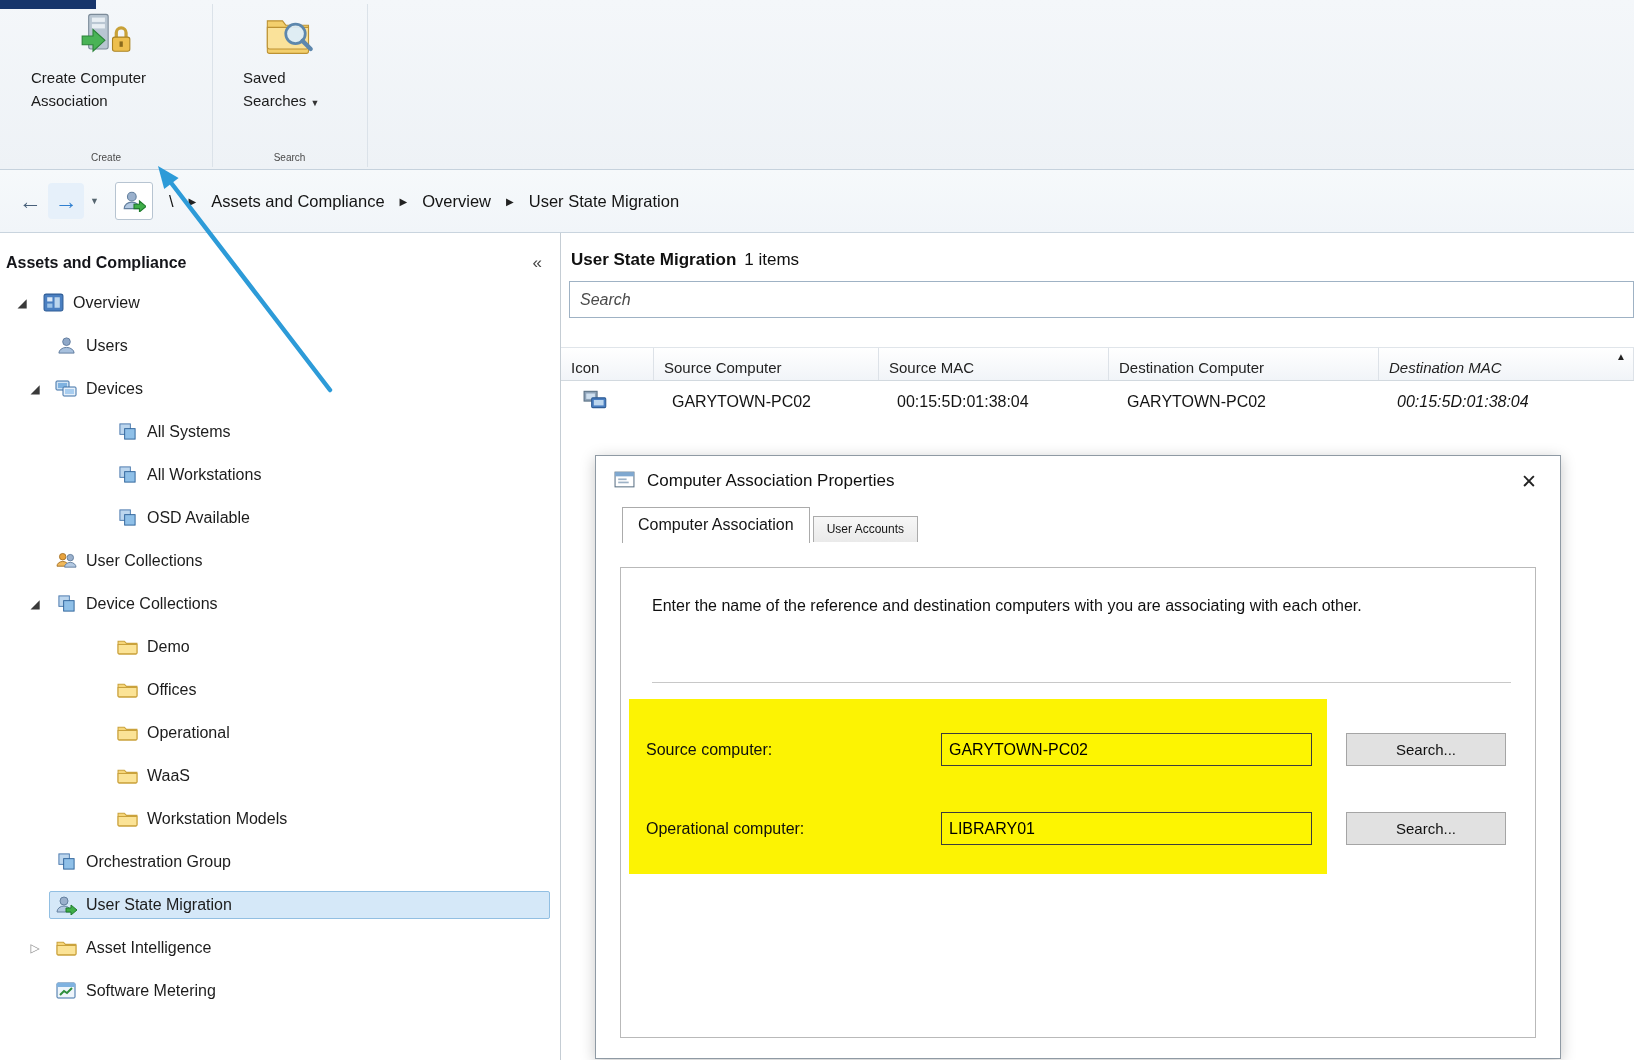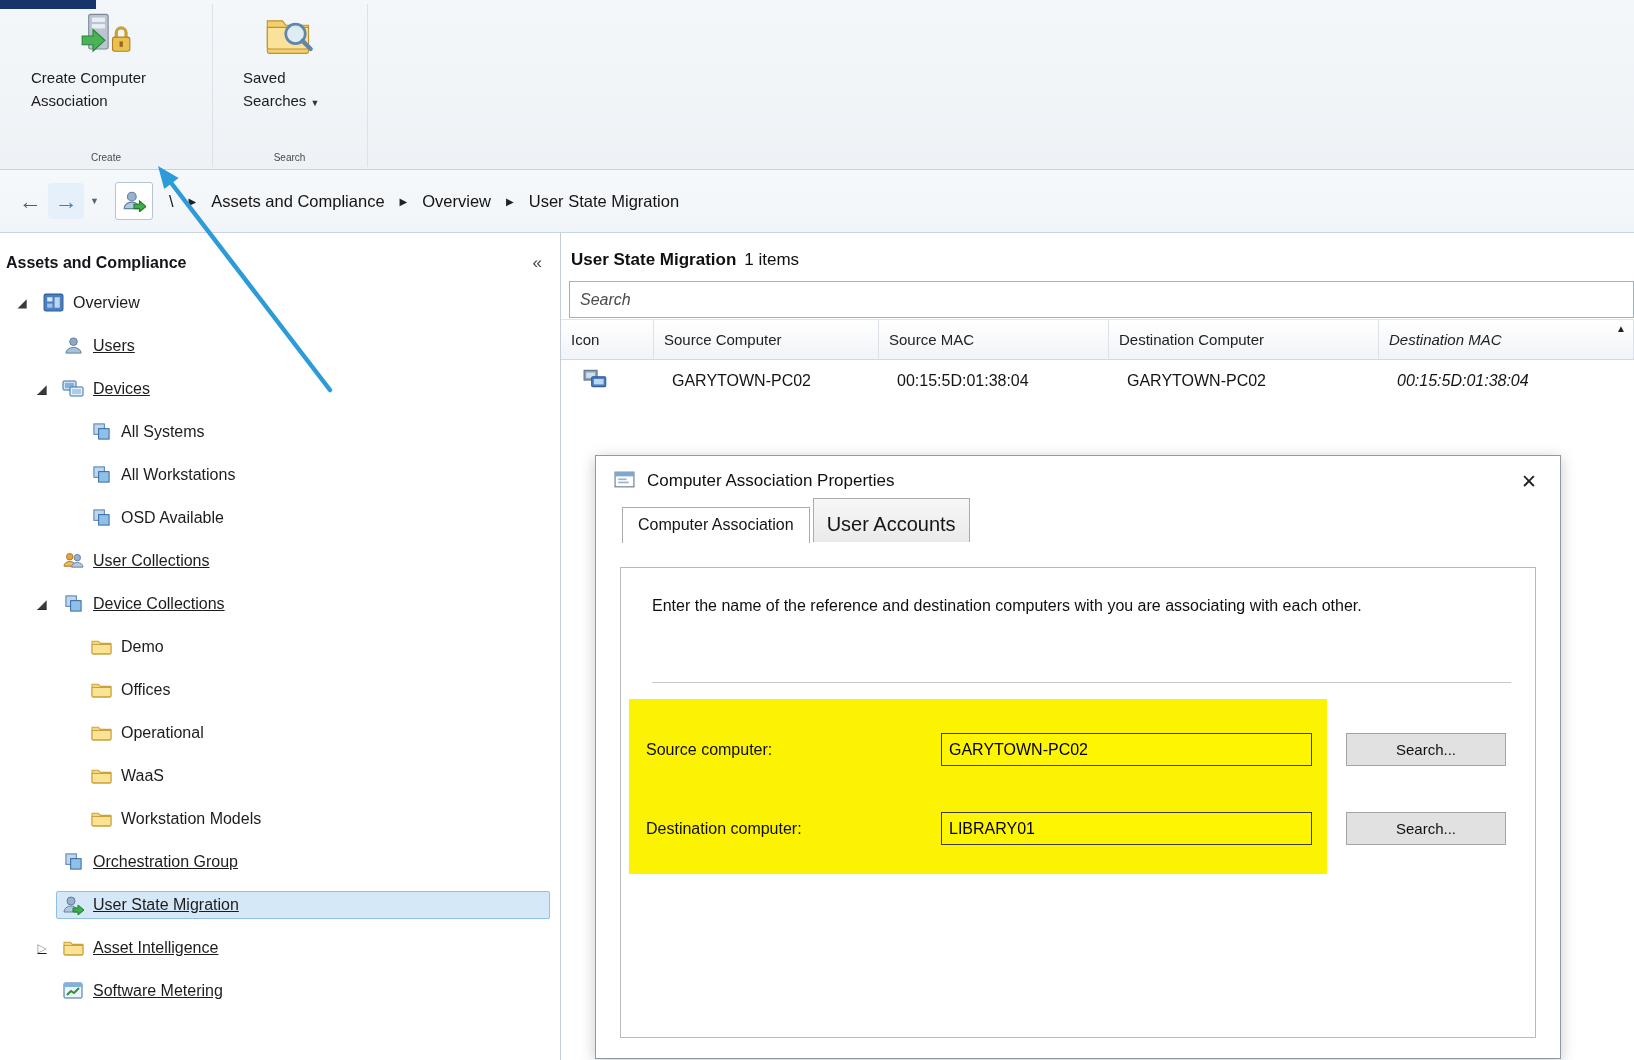--- a/index.html
+++ b/index.html
@@ -40,39 +40,39 @@
   #crumbs { margin-left:16px; display:flex; align-items:center; gap:15px; font-size:16.5px; color:#141414; }
   .csep { font-size:10px; color:#222; }
 
   
   #sidebar { position:absolute; left:0; top:233px; width:561px; bottom:0; background:#fff;
     border-right:1px solid #c5cdd4; overflow:hidden; }
   .sb-head { padding:20px 10px 8px 6px; display:flex; align-items:center; }
   .sb-title { font-weight:700; font-size:16px; color:#14151a; flex:1; }
   .sb-collapse { font-size:17px; color:#444; padding-right:8px; }
   .titem { height:43px; display:flex; align-items:center; font-size:16px; color:#1c1c1c; }
-  .lvl0 { padding-left:8px; } .lvl1 { padding-left:28px;text-decoration:underline; } .lvl2 { padding-left:56px; }
+  .lvl0 { padding-left:8px; } .lvl1 { padding-left:21px; } .lvl2 { padding-left:74px;margin-left:8px; }
   .arr { width:28px; text-align:center; font-size:12px; color:#3a3a3a; flex-shrink:0; }
   .arr.col { color:#8f8f8f; }
   .selwrap { display:flex; align-items:center; gap:8px; padding:3px 8px 3px 4px;
     border:1px solid transparent; border-radius:2px; flex:1; margin-right:10px; }
   .selwrap.sel { background:#d5e8f8; border-color:#92bfe2; }
   .tico { width:24px; display:flex; justify-content:center; flex-shrink:0; }
   .tlab { white-space:nowrap; }
 
   
   #main { position:absolute; left:561px; top:233px; right:0; bottom:0; background:#fff; }
   .main-title { padding:17px 0 0 10px; font-size:17px; color:#101010; }
   .main-title .bold { font-weight:700; margin-right:8px; }
   .search-row { margin:11px 0 0 8px; width:calc(100% - 8px); height:37px;
     border:1px solid #9fb2c4; background:#fff; display:flex; align-items:center; }
   .search-row input { border:none; outline:none; width:100%; height:100%;
     padding-left:10px; font-size:16px; font-family:"Liberation Sans",sans-serif; background:transparent; }
   .search-row input::placeholder { font-style:italic; color:#4a4a4a; opacity:1; }
-  .thead { margin-top:1px; position:relative; display:flex; height:41px;
+  .thead { margin-top:29px; position:relative; display:flex; height:34px;
     border-top:1px solid #e0e5ea; border-bottom:1px solid #d2d9df;
     background:linear-gradient(#ffffff,#f1f4f8); font-size:15px; color:#222; }
   .thead .cell { line-height:39px; padding-left:10px; border-right:1px solid #dde2e8; }
   .trow { display:flex; height:42px; align-items:center; font-size:16px; color:#141414; }
   .trow .cell { padding-left:18px; white-space:nowrap; overflow:hidden; }
   .c0 { width:93px; flex-shrink:0; } .c1 { width:225px; flex-shrink:0; }
   .c2 { width:230px; flex-shrink:0; } .c3 { width:270px; flex-shrink:0; }
   .c4 { flex:1;font-style:italic; }
   .trow .c0 { padding-left:22px; }
   .sort-up { position:absolute; right:8px; top:3px; font-size:10px; color:#222; }
@@ -80,21 +80,21 @@
   
   #dialog { position:absolute; left:595px; top:455px; width:966px; height:604px; background:#fff;
     border:1px solid #8f9aa4; box-shadow:0 3px 14px rgba(0,0,0,0.22); z-index:20; }
   .dlg-title { height:50px; display:flex; align-items:center; padding:0 14px 0 18px; }
   .dlg-title .ttl { font-size:17px; color:#0f0f0f; margin-left:12px; }
   .dlg-close { margin-left:auto; width:34px; height:30px; display:flex; align-items:center;
     justify-content:center; font-size:19px; color:#222; }
   .dlg-tabs { height:36px; padding-left:26px; display:flex; align-items:flex-end; position:relative; z-index:2; }
   .tab { font-size:16px; color:#151515; border:1px solid #ababab; border-bottom:none; }
   .tab.active { background:#fff; padding:8px 15px 9px; margin-bottom:-1px; }
-  .tab.idle { background:linear-gradient(#f7f7f7,#eaeaea); padding:14px 13px 6px; margin-left:3px; font-size:20px; }
+  .tab.idle { background:linear-gradient(#f7f7f7,#eaeaea); padding:5px 13px 6px; margin-left:3px; font-size:12px; }
   .dlg-body { position:absolute; left:24px; right:24px; top:111px; bottom:20px;
     border:1px solid #b9b9b9; background:#fff; }
   .dlg-desc { position:absolute; left:31px; top:26px; width:838px; font-size:16px;
     line-height:1.55; color:#101010; }
   .dlg-hr { position:absolute; left:31px; top:114px; width:859px; border-top:1px solid #c8c8c8; }
   .hl-box { position:absolute; left:8px; top:131px; width:698px; height:175px; background:#fcf303; }
   .frow { position:absolute; left:25px; display:flex; align-items:center; height:33px; }
   .frow .flabel { width:295px; font-size:16px; color:#0f0f0f; }
   .frow input { width:371px; height:33px; border:1px solid #3c3c3c; background:#fdf501;
     font-size:16px; font-family:"Liberation Sans",sans-serif; padding-left:7px; color:#000; outline:none; }
@@ -459,21 +459,21 @@
   <div class="dlg-body">
     <div class="dlg-desc">Enter the name of the reference and destination computers with you are associating with each other.</div>
     <div class="dlg-hr"></div>
     <div class="hl-box"></div>
     <div class="frow" id="frow1">
       <span class="flabel">Source computer:</span>
       <input type="text" value="GARYTOWN-PC02" style="">
       <span class="fbtn">Search...</span>
     </div>
     <div class="frow" id="frow2">
-      <span class="flabel">Destination computer:</span>
+      <span class="flabel">Operational computer:</span>
       <input type="text" value="LIBRARY01" style="">
       <span class="fbtn">Search...</span>
     </div>
   </div>
 </div>
 
 <svg id="arrow-overlay">
   <line x1="330" y1="390" x2="172" y2="184" stroke="#2d9bd8" stroke-width="4.5" stroke-linecap="round"></line>
   <polygon points="158,166 164.2,189 178.6,178" fill="#2d9bd8"></polygon>
 </svg>

